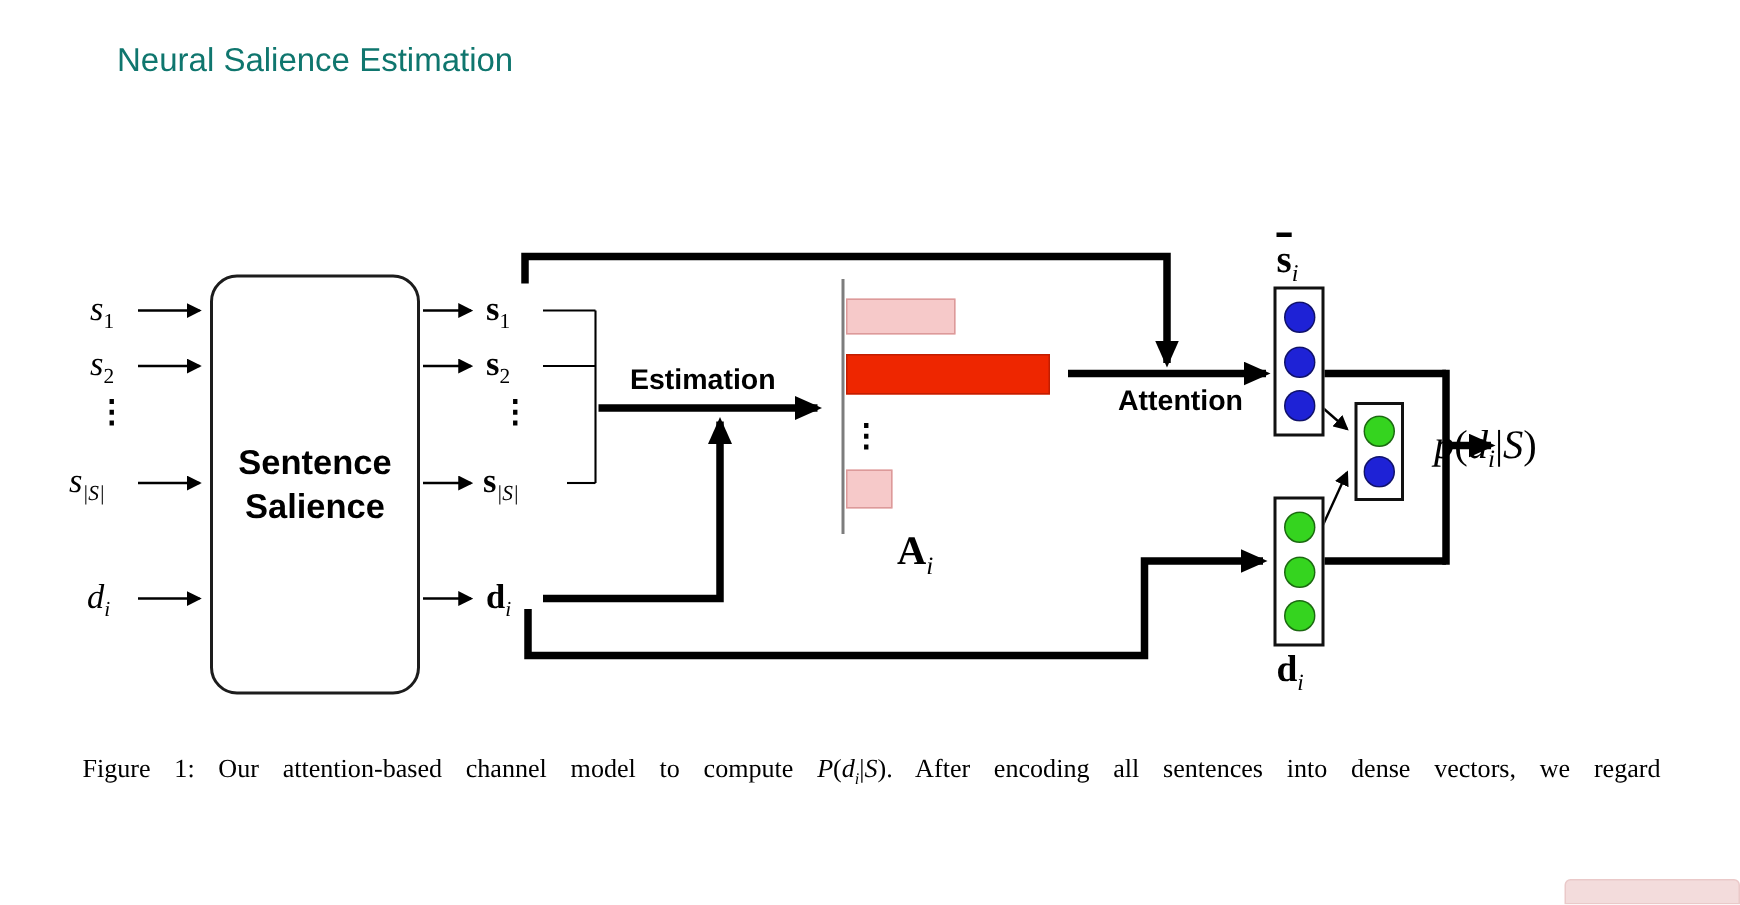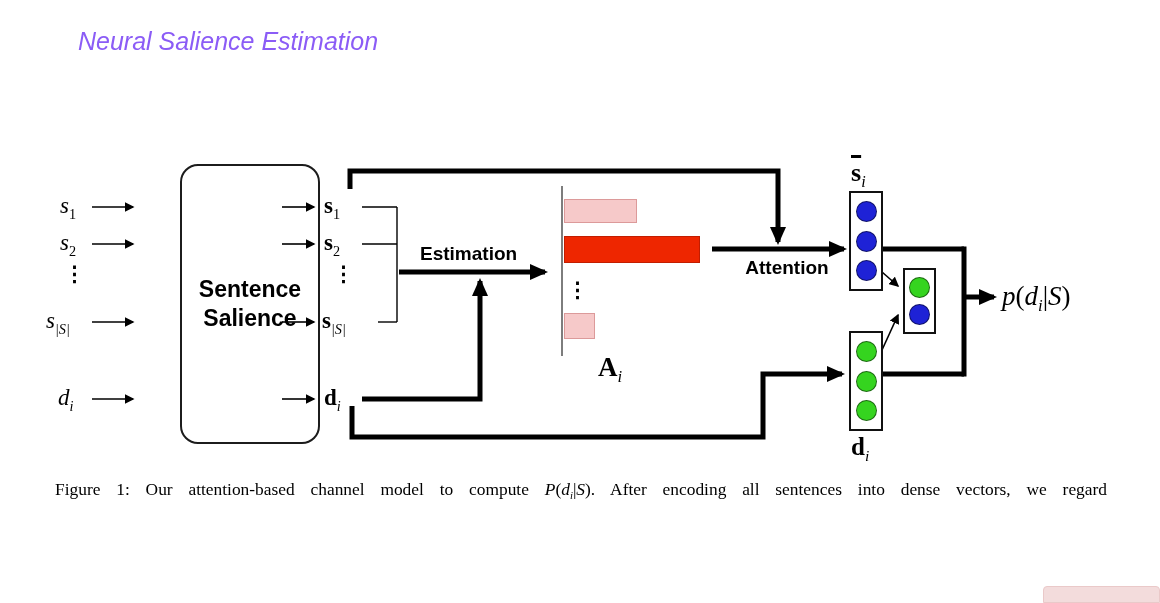--- a/index.html
+++ b/index.html
@@ -5,39 +5,39 @@
   html,body{margin:0;padding:0;background:#fff;}
   #stage{position:relative;width:1160px;height:603px;background:#fff;overflow:hidden;
          font-family:"Liberation Serif",serif;color:#000;}
   .abs{position:absolute;}
   .sans{font-family:"Liberation Sans",sans-serif;}
   .math{font-family:"Liberation Serif",serif;white-space:nowrap;}
   sub{font-size:62%;line-height:0;}
   .it{font-style:italic;}
   .bf{font-weight:700;}
   .ovl{text-decoration:overline;text-decoration-thickness:2.5px;}
-  #page-title{left:78px;top:27px;font-size:25px;color:#8b5cf6;font-style:italic;}
-  #encoder-box{left:140px;top:164px;width:140px;height:280px;border:2px solid #1c1c1c;
+  #page-title{left:78px;top:27px;font-size:22px;color:#0f766e;}
+  #encoder-box{left:140px;top:183px;width:140px;height:280px;border:2px solid #1c1c1c;
                border-radius:18px;display:flex;flex-direction:column;align-items:center;
-               justify-content:center;gap:2px;box-sizing:border-box;margin-left:40px;}
+               justify-content:center;gap:2px;box-sizing:border-box;}
   .encoder-line{font-weight:700;font-size:23px;font-family:"Liberation Sans",sans-serif;}
   .inlabel{font-size:23px;}
   .dots{font-size:21px;font-weight:700;letter-spacing:0;}
   #attention-label{left:420px;top:243px;font-size:19px;font-weight:700;}
   #wavg-label{left:710px;top:256px;width:154px;text-align:center;font-size:19px;
               font-weight:700;line-height:24px;}
   .bar{position:absolute;left:564px;box-sizing:border-box;}
   .bar.light{background:var(--bar-light);border:1px solid #dc9a9a;}
   .bar.strong{background:var(--bar-strong);border:1px solid #c21d00;}
   .vecbox{position:absolute;border:2px solid #111;box-sizing:border-box;display:flex;
           flex-direction:column;align-items:center;justify-content:space-evenly;background:#fff;}
   .node{width:21px;height:21px;border-radius:50%;border:1px solid rgba(0,0,0,.5);box-sizing:border-box;}
   .node.blue{background:var(--node-blue);}
   .node.green{background:var(--node-green);}
-  #caption{left:55px;top:477px;width:1052px;font-size:17.4px;line-height:25px;}
+  #caption{left:55px;top:500px;width:1052px;font-size:17.4px;line-height:25px;}
   .cap-line{display:block;}
   .cap-just{text-align:justify;text-align-last:justify;}
   #corner-artifact{left:1043px;top:586px;width:117px;height:17px;background:var(--corner-pink);
                    border:1px solid #eac9c9;border-radius:4px 4px 0 0;box-sizing:border-box;}
   svg{position:absolute;left:0;top:0;pointer-events:none;}
   .thin{stroke:#000;stroke-width:1.6px;fill:none;}
   .thick{stroke:#000;stroke-width:5px;fill:none;}
   .hair{stroke:#000;stroke-width:1.4px;fill:none;}
   .axis{stroke:#7d7d7d;stroke-width:2px;fill:none;}
 </style>
@@ -159,21 +159,21 @@
     <div class="node green"></div>
     <div class="node green"></div>
   </div>
   <div class="abs math" style="left:851px;top:433px;font-size:25px;"><span class="bf">d</span><sub class="it">i</sub></div>
 
   <div class="vecbox" style="left:903px;top:268px;width:33px;height:66px;">
     <div class="node green"></div>
     <div class="node blue"></div>
   </div>
 
-  <div class="abs math" style="left:1002px;top:281px;font-size:27px;"><span class="it">p</span><span>(</span><span class="it">d</span><sub class="it">i</sub><span>|</span><span class="it">S</span><span>)</span></div>
+  <div class="abs math" style="left:956px;top:281px;font-size:27px;"><span class="it">p</span><span>(</span><span class="it">d</span><sub class="it">i</sub><span>|</span><span class="it">S</span><span>)</span></div>
 
   <div id="caption" class="abs">
     <span class="cap-line cap-just"><span>Figure 1: Our attention-based channel model to compute </span><span class="it">P</span><span>(</span><span class="it">d</span><sub class="it">i</sub><span>|</span><span class="it">S</span><span>)</span><span>. After encoding all sentences into dense vectors, we regard</span></span>
   </div>
 
   <div id="corner-artifact" class="abs"></div>
 
 </div>
 
 </body></html>

